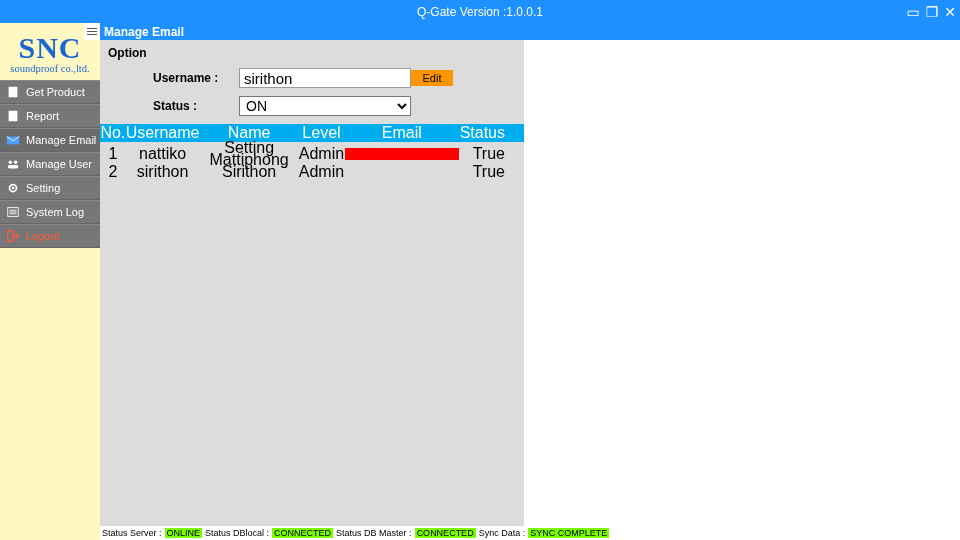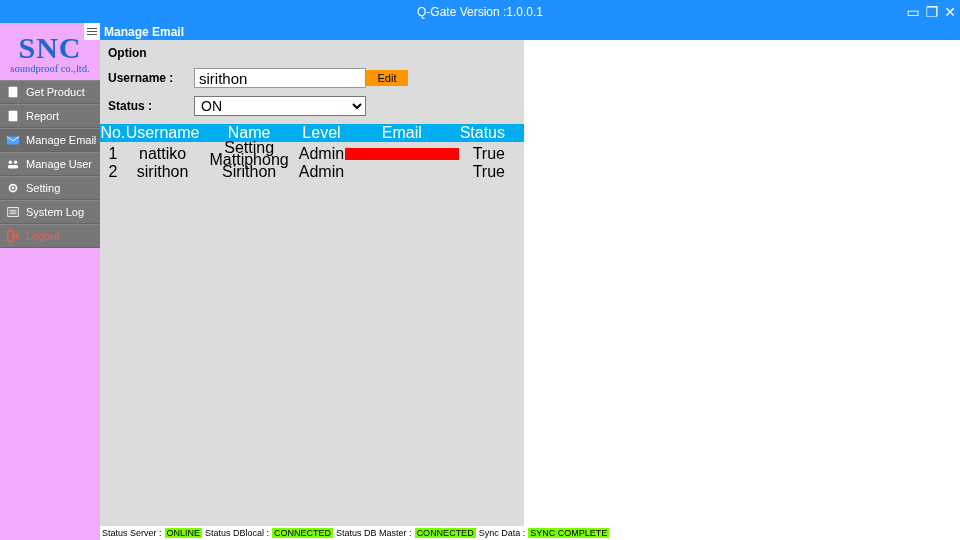--- a/index.html
+++ b/index.html
@@ -14,21 +14,21 @@
     align-items: center;
     position: relative;
     font-size: 12px;
   }
   .titlebar .title { position: absolute; left: 50%; transform: translateX(-50%); }
   .titlebar .win-controls { position: absolute; right: 4px; top: 0; height: 23px; display: flex; align-items: center; gap: 6px; font-size: 14px; }
   .titlebar .win-controls span { cursor: pointer; }
 
   
   .app { display: flex; height: calc(540px - 23px); }
-  .sidebar { width: 100px; background: #f0abfc; display: flex; flex-direction: column; }
+  .sidebar { width: 100px; background: #fef9c3; display: flex; flex-direction: column; }
   .content { flex: 1; display: flex; flex-direction: column; position: relative; }
 
   
   .brand { text-align: center; padding: 8px 0 6px 0; }
   .brand .snc { color: #1e66d0; font-size: 30px; font-weight: 600; font-family: "Times New Roman", serif; letter-spacing: 1px; }
   .brand .sub { color: #1e66d0; font-size: 10.5px; font-family: "Times New Roman", serif; margin-top: -2px; }
 
   .nav { display: flex; flex-direction: column; }
   .nav-item {
     height: 24px;
@@ -58,21 +58,21 @@
   .hamburger span { height:1px; background:#555; }
 
   
   .main-pane { display: flex; height: calc(100% - 17px); }
   .main-left { width: 424px; background: #dcdcdc; display:flex; flex-direction:column; padding:0; }
   .main-right { flex:1; background:#fff; }
 
   .option-box { background:#dcdcdc; padding:6px 6px 4px 8px; }
   .option-title { font-size:12px; font-weight:bold; margin-bottom:4px; }
   .form-row { display:flex; align-items:center; height:28px; }
-  .form-row label { width:86px; font-size:12px; font-weight:bold; }
+  .form-row label { width:86px; font-size:12px; font-weight:bold;margin-left:45px; }
   .form-row input[type=text] {
     width:172px; height:20px; border:1px solid #999; font-size:15px; padding:0 4px; background:#fff;
   }
   .form-row select {
     width:172px; height:20px; border:1px solid #777; background:#fff; font-size:14px; padding:0 2px;
   }
   .edit-btn {
     width:42px; height:16px; background:#ff9500; border:none;
     font-size:11px; cursor:pointer; padding:0;
   }

